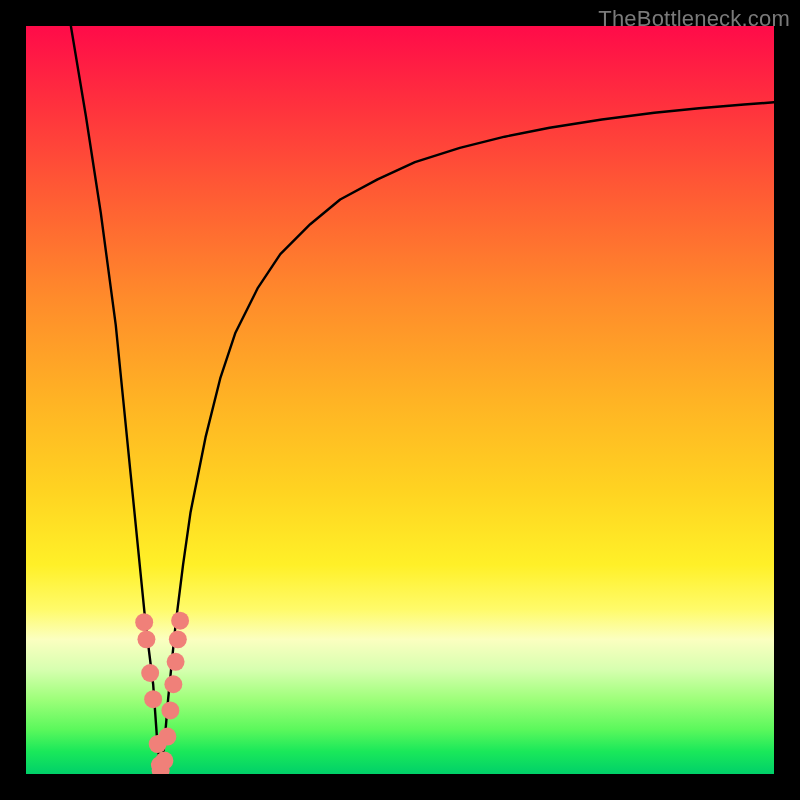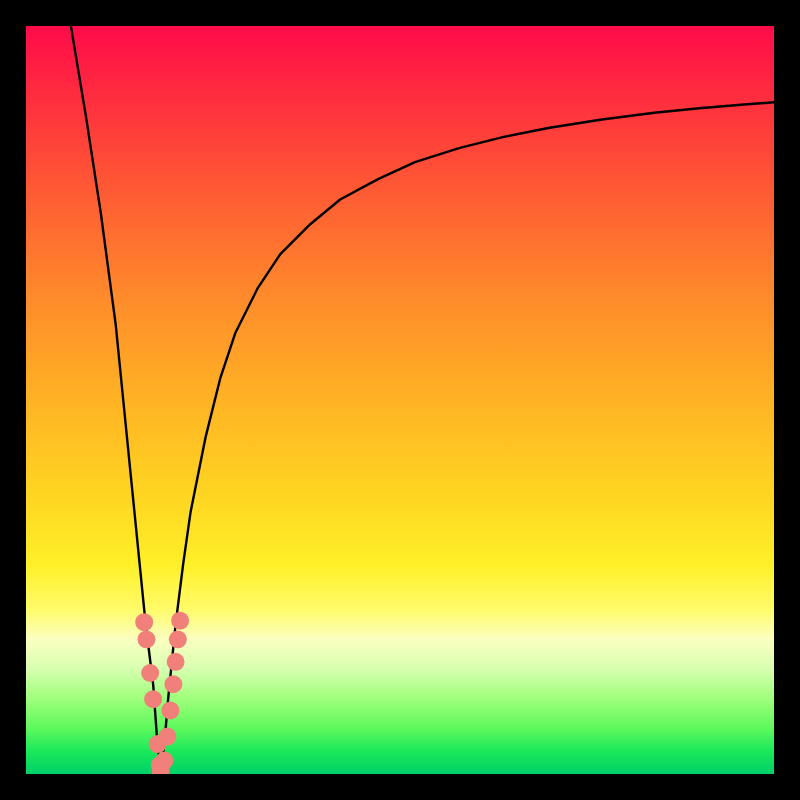--- a/index.html
+++ b/index.html
@@ -78,13 +78,14 @@
           <circle cx="138.38" cy="734.54" r="8.98" fill="#f08079"></circle>
           <circle cx="141.37" cy="710.60" r="8.98" fill="#f08079"></circle>
           <circle cx="144.36" cy="684.42" r="8.98" fill="#f08079"></circle>
           <circle cx="147.36" cy="658.24" r="8.98" fill="#f08079"></circle>
           <circle cx="149.60" cy="635.80" r="8.98" fill="#f08079"></circle>
           <circle cx="151.84" cy="613.36" r="8.98" fill="#f08079"></circle>
           <circle cx="154.09" cy="594.66" r="8.98" fill="#f08079"></circle>
         </g>
     </svg>
   </div>
+  <div class="watermark">TheBottleneck.com</div>
 </div>
 
 </body></html>

